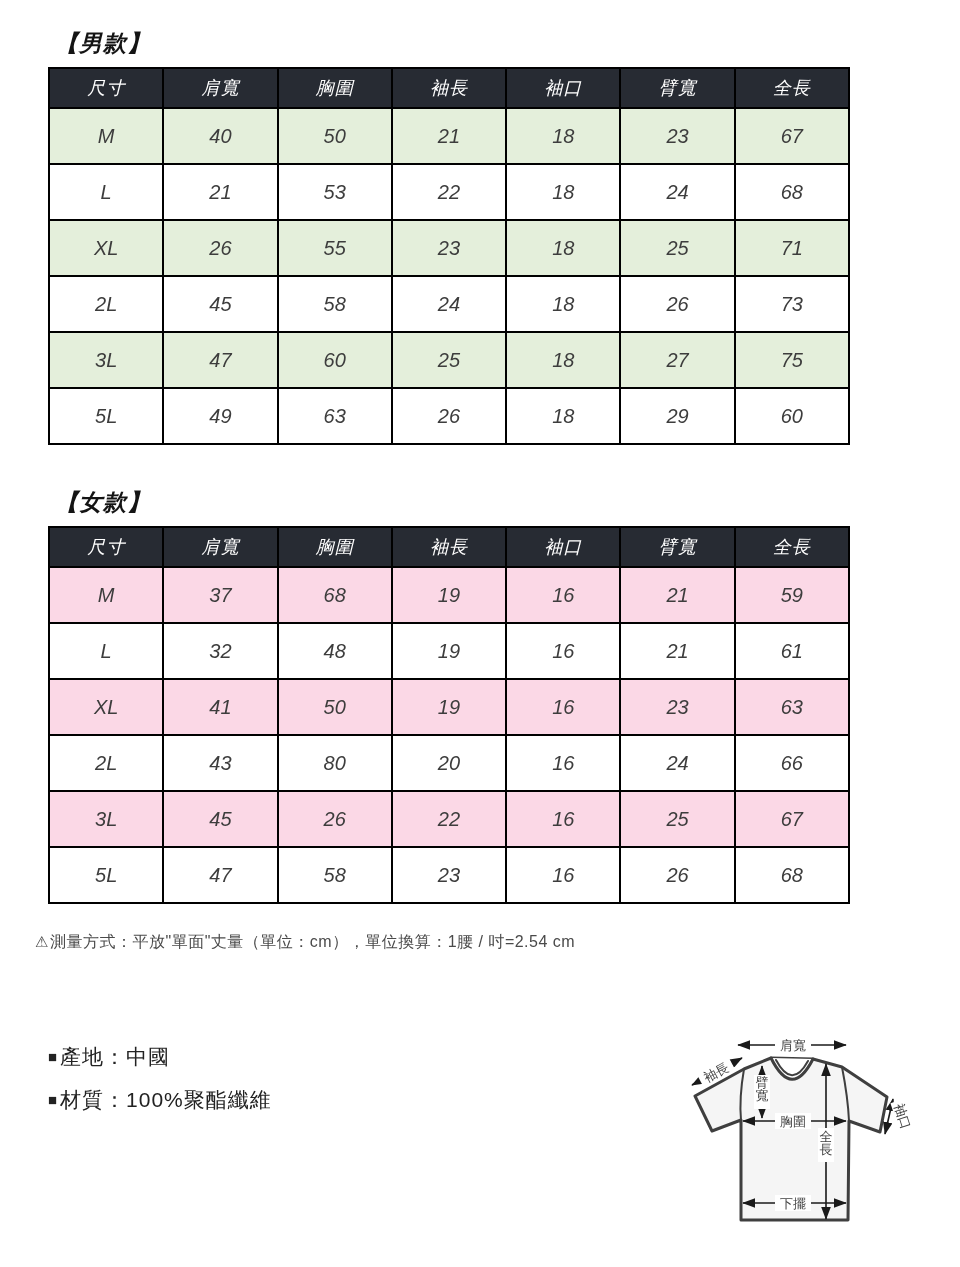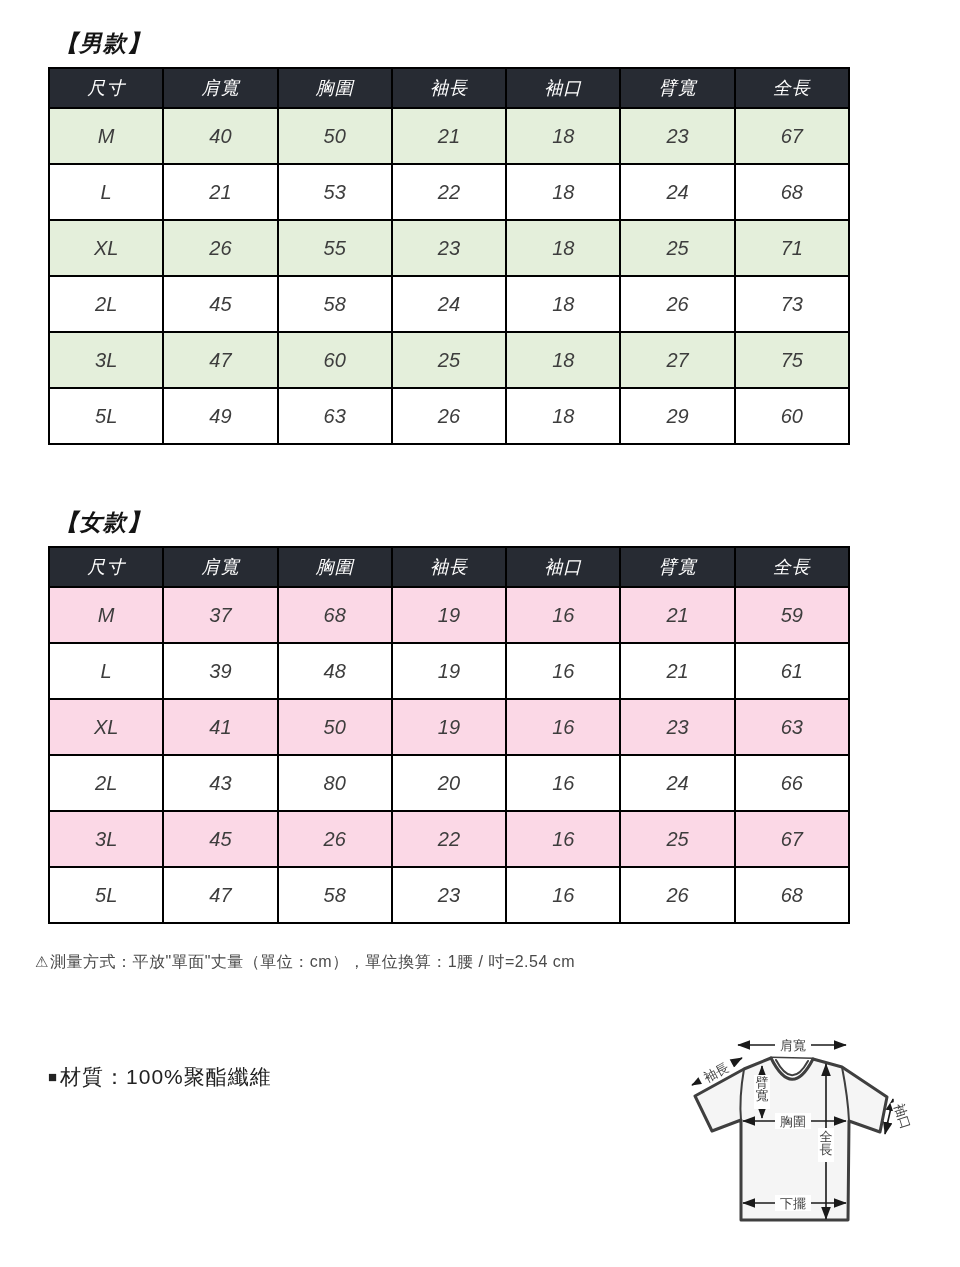--- a/index.html
+++ b/index.html
@@ -14,21 +14,21 @@
   .content { padding: 28px 42px 0 48px; }
 
   .sec-title {
     font-size: 23px;
     font-weight: bold;
     color: var(--title_text);
     margin: 0 0 8px 7px;
     letter-spacing: 1px;
     font-style: italic;
   }
-  .section + .section { margin-top: 62px; }
+  .section + .section { margin-top: 42px; }
 
   table.size-table {
     border-collapse: collapse;
     width: 802px;
     table-layout: fixed;
     font-style: italic;
   }
   table.size-table th {
     background: var(--header_bg);
     color: var(--header_text);
@@ -188,21 +188,21 @@
             <td>M</td>
             <td>37</td>
             <td>68</td>
             <td>19</td>
             <td>16</td>
             <td>21</td>
             <td>59</td>
           </tr>
           <tr>
             <td>L</td>
-            <td>39</td>
+            <td>32</td>
             <td>48</td>
             <td>19</td>
             <td>16</td>
             <td>21</td>
             <td>61</td>
           </tr>
           <tr>
             <td>XL</td>
             <td>41</td>
             <td>50</td>
@@ -240,20 +240,21 @@
           </tr>
         </tbody>
       </table>
   </div>
 
   <div class="notes">
     <p class="note"><span class="warn">⚠</span><span>測量方式：平放"單面"丈量（單位：cm），單位換算：1腰 / 吋=2.54 cm</span></p>
   </div>
 
   <div class="info">
+    <div class="info-line"><span class="bullet">■</span><span>產地</span><span>：</span><span>中國</span></div>
     <div class="info-line"><span class="bullet">■</span><span>材質</span><span>：</span><span>100%聚酯纖維</span></div>
   </div>
 
 </div>
 
 <svg class="diagram" viewBox="0 0 310 247" xmlns="http://www.w3.org/2000/svg">
   <defs>
     <marker id="ah" viewBox="0 0 8 6" refX="7.5" refY="3" markerWidth="8" markerHeight="6" orient="auto-start-reverse">
       <path d="M0,0 L8,3 L0,6 Z"></path>
     </marker>

